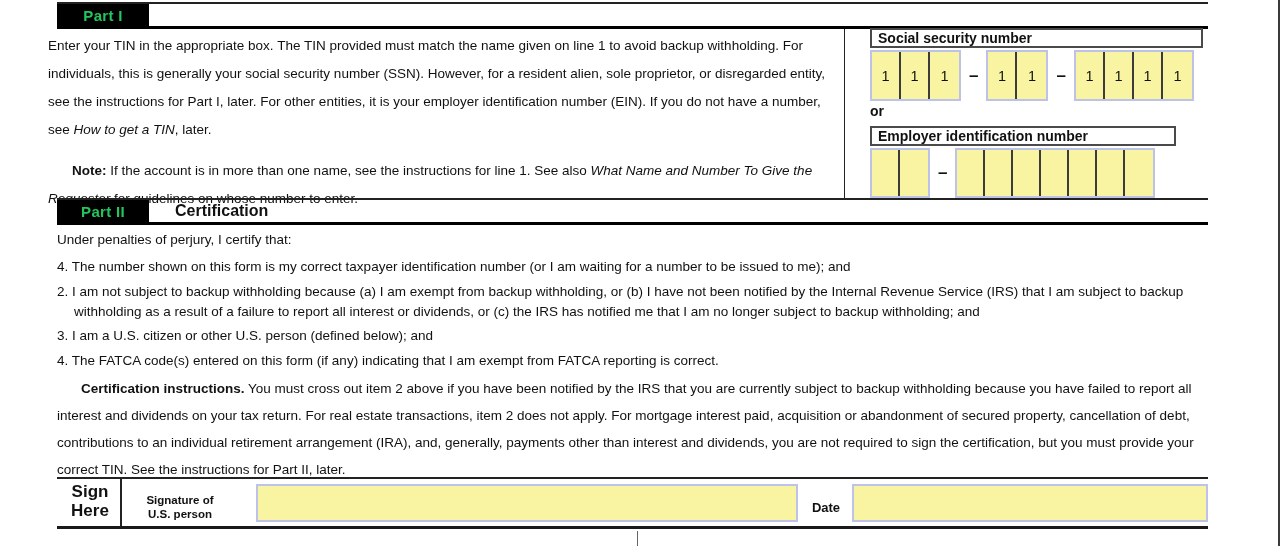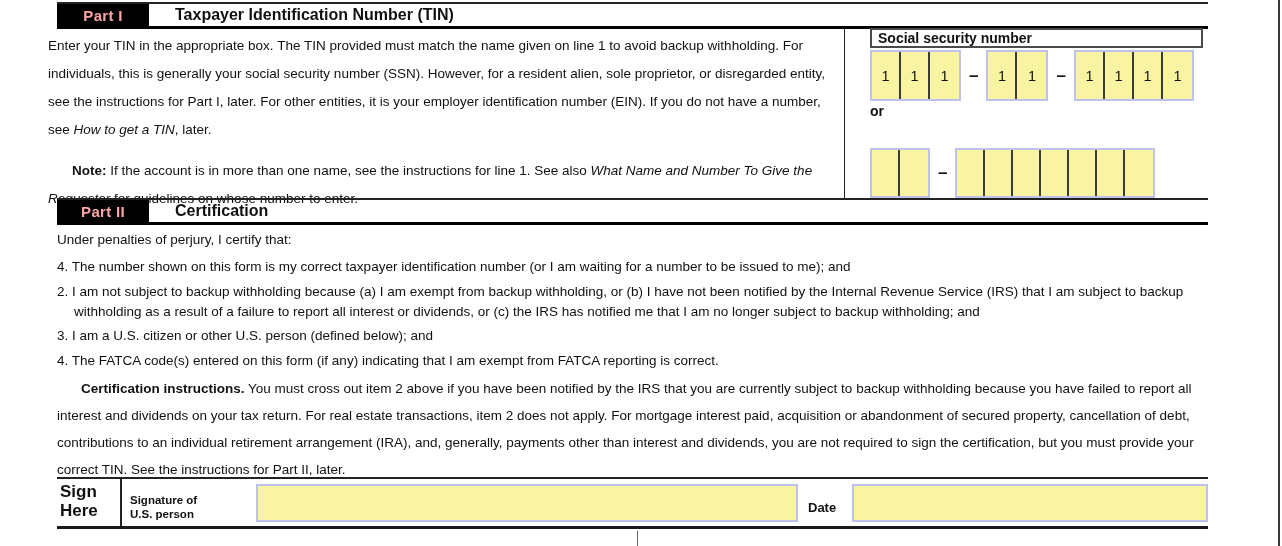--- a/index.html
+++ b/index.html
@@ -9,21 +9,21 @@
     position:relative; width:1282px; height:546px; background:#fff; overflow:hidden;
   }
 
   
   .part-header {
     position:absolute; left:57px; width:1151px; height:27px;
     border-top:2px solid #222; border-bottom:3px solid #000;
   }
   .part-badge {
     position:absolute; left:0; top:0; bottom:0; width:92px;
-    background:#000; color:#fca5a5; font-weight:bold; font-size:15px;
+    background:#000; color:#22c55e; font-weight:bold; font-size:15px;
     display:flex; align-items:center; justify-content:center; letter-spacing:.3px;
   }
   .part-title {
     position:absolute; left:118px; top:0; bottom:0;
     font-weight:bold; font-size:16px; display:flex; align-items:center;
   }
 
   
   .p1-text {
     position:absolute; left:48px; top:32px; width:782px;
@@ -62,21 +62,21 @@
     font-size:13.5px; line-height:20px;
   }
   .p2-intro { margin-bottom:7px; }
   .p2-item { margin-bottom:4.5px; padding-left:17px; text-indent:-17px; }
   .p2-cert { margin-top:4px; line-height:27px; }
 
   
   .sign-row {
     position:absolute; left:57px; top:477px; width:1151px; height:52px;
     border-top:2px solid #222; border-bottom:3px solid #1a1a1a;
-    display:flex; align-items:stretch;
+    display:flex; align-items:stretch;text-align:center;
   }
   .sign-here {
     width:65px; border-right:2px solid #222; font-weight:bold; font-size:17px;
     line-height:19px; padding:3px 0 0 3px;
   }
   .sig-label {
     width:100px; margin-left:8px; font-weight:bold; font-size:11.5px;
     line-height:14px; align-self:center;margin-top:8px;
   }
   .yellow-field {
@@ -90,21 +90,20 @@
   .page-right-edge { position:absolute; left:1278px; top:0; width:2px; height:546px; background:#3a3a3a; }
   .below-tick { position:absolute; left:637px; top:531px; width:1px; height:15px; background:#666; }
 </style>
 </head>
 <body>
 
 <div id="page">
 
   <div class="part-header" style="top:2px;">
     <div class="part-badge">Part I</div>
-    <div class="part-title">Taxpayer Identification Number (TIN)</div>
   </div>
 
   <div class="p1-text">
     <div><span>Enter your TIN in the appropriate box. The TIN provided must match the name given on line 1 to avoid backup withholding. For individuals, this is generally your social security number (SSN). However, for a resident alien, sole proprietor, or disregarded entity, see the instructions for Part I, later. For other entities, it is your employer identification number (EIN). If you do not have a number, see </span><span class="em">How to get a TIN</span><span>, later.</span></div>
     <div class="p1-note"><span class="bold">Note:</span><span> If the account is in more than one name, see the instructions for line 1. See also </span><span class="em">What Name and Number To Give the Requester</span><span> for guidelines on whose number to enter.</span></div>
   </div>
 
   <div class="p1-divider"></div>
   <div class="p1-right">
 
@@ -125,20 +124,21 @@
       <div class="digit-group">
         <div class="digit-cell">1</div>
         <div class="digit-cell">1</div>
         <div class="digit-cell">1</div>
         <div class="digit-cell">1</div>
       </div>
     </div>
 
     <div class="or-label">or</div>
 
+    <div class="tin-label-box" style="top:98px; width:306px;">Employer identification number</div>
 
     <div class="digit-row ein" style="top:120px;">
       <div class="digit-group">
         <div class="digit-cell"></div>
         <div class="digit-cell"></div>
       </div>
       <span class="tin-dash">–</span>
       <div class="digit-group">
         <div class="digit-cell"></div>
         <div class="digit-cell"></div>

